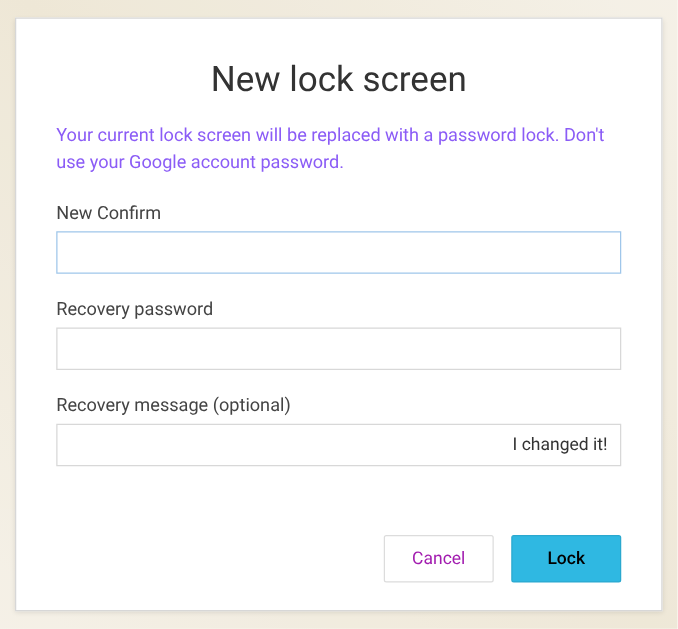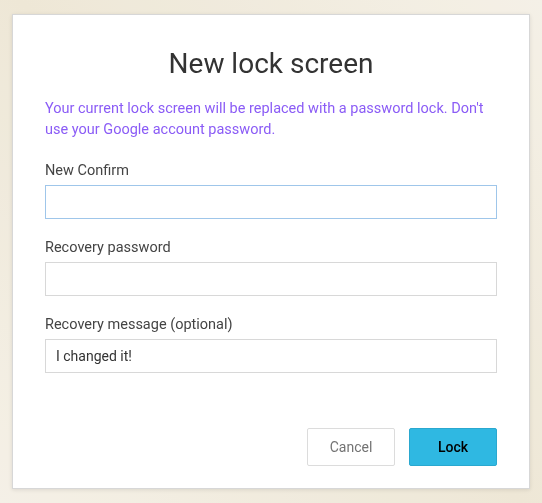--- a/index.html
+++ b/index.html
@@ -57,20 +57,21 @@
     }
     .text-input {
       width: 100%;
       height: 34px;
       border: 1px solid #d8d8d8;
       padding: 0 10px;
       font-size: 14px;
       color: #333;
       outline: none;
       font-family: inherit;
+      text-align: right;
     }
     .text-input.focused {
       border-color: #9fc6ea;
     }
     .text-input::placeholder { color: #aaa; }
     .actions {
       margin-top: auto;
       display: flex;
       justify-content: flex-end;
       gap: 14px;
@@ -80,21 +81,21 @@
       min-width: 88px;
       height: 38px;
       font-size: 14px;
       border-radius: 2px;
       cursor: pointer;
       font-family: inherit;
     }
     .btn-cancel {
       background: #ffffff;
       border: 1px solid #dcdcdc;
-      color: #737373;
+      color: #a21caf;
     }
     .btn-lock {
       background: #2fb8e2;
       border: 1px solid #2aa8cf;
       color: #000000;
       font-weight: 500;
     }
   </style>
 </head>
 <body>

